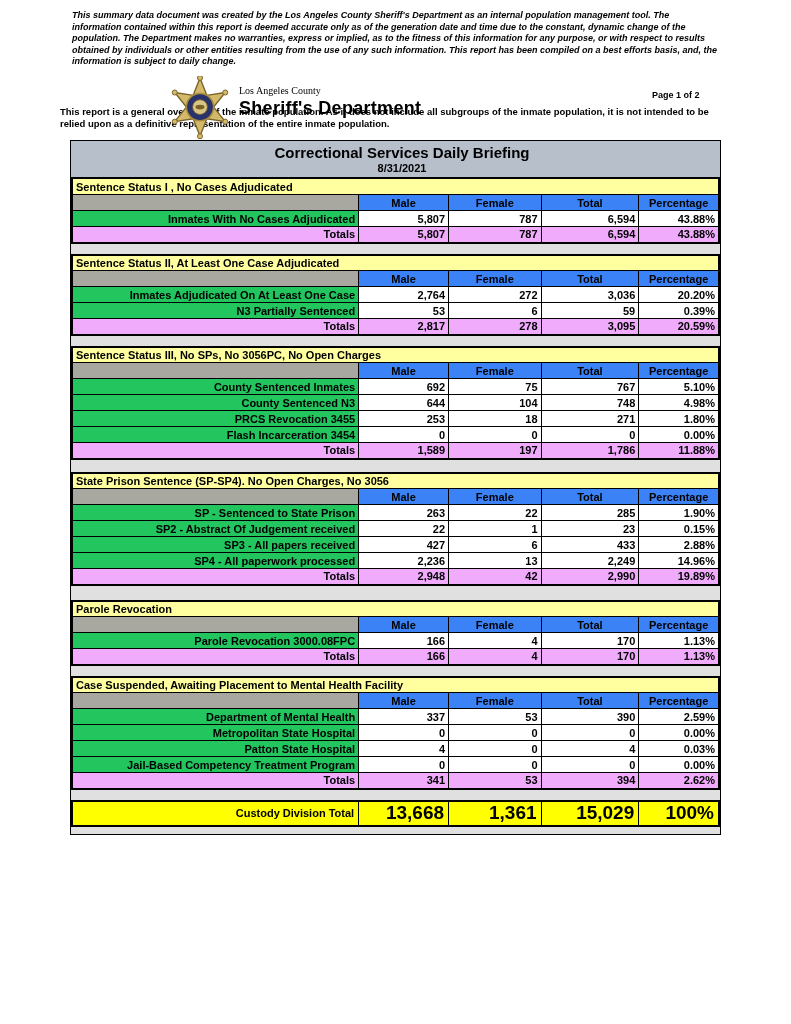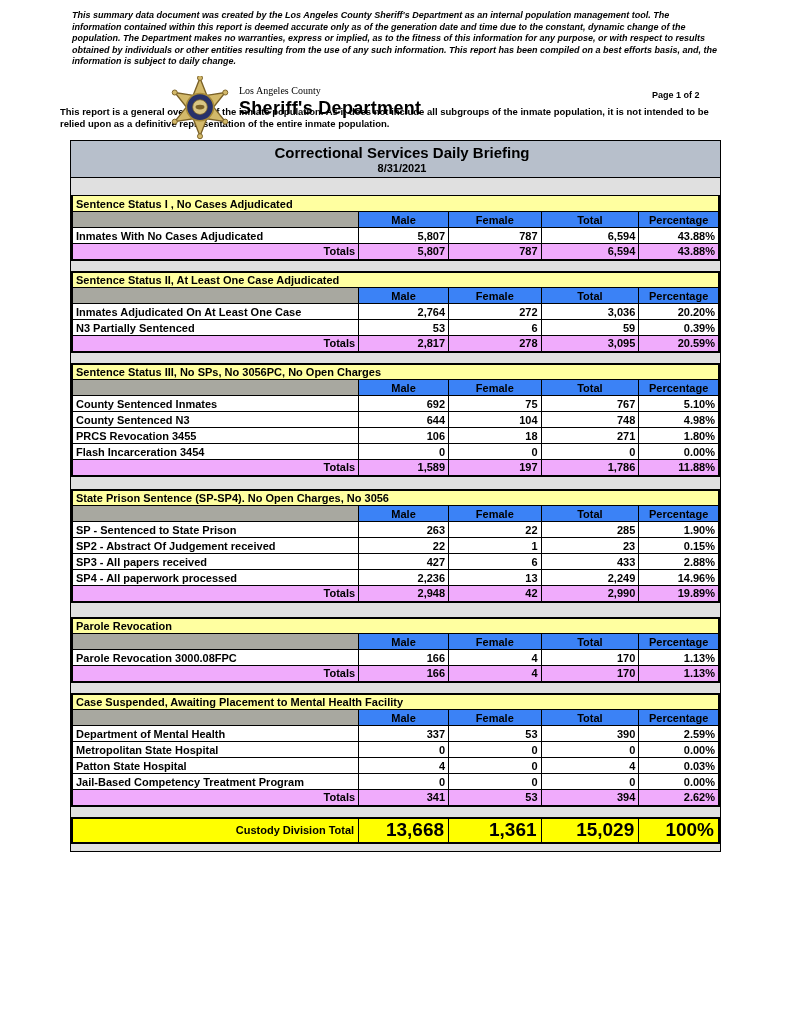--- a/index.html
+++ b/index.html
@@ -34,33 +34,33 @@
     background: #b7bfcb; border-bottom: 1px solid #000;
     text-align: center; padding: 3px 0 2px 13px;
   }
   .title-main { font-size: 15px; font-weight: bold; line-height: 18px; }
   .title-date { font-size: 11px; font-weight: bold; line-height: 13px; }
 
   table.section-table, table.grand-table {
     width: 100%; border-collapse: collapse; table-layout: fixed;
     border: 2px solid #000; margin-top: 10px;
   }
-  #sections table.section-table:first-child { margin-top: 17px; border-top-width: 1px; }
+  #sections table.section-table:first-child { margin-top: 0; border-top-width: 1px; }
   #sections table.section-table:nth-child(4) { margin-top: 12px; }
   #sections table.section-table:nth-child(5) { margin-top: 14px; padding-left: 48px; }
 
   table.section-table td {
     border: 1px solid #000; height: 16px; line-height: 14px;
     padding: 0 3px; font-size: 11px; font-weight: bold;
     overflow: hidden; white-space: nowrap;
   }
   td.sec-title { background: #ffffa0; font-size: 13px; height: 19px; line-height: 17px; padding-left: 4px; }
   td.corner { background: #a8a8a0; }
   td.ch { background: #3b82f6; text-align: center; font-size: 11.5px; }
-  td.lbl { background: #ffffff; text-align: left; }
+  td.lbl { background: #22c55e; text-align: right; }
   td.num { background: #ffffff; text-align: right; }
   tr.totals-row td { background: #f0abfc; }
   td.totals-label { text-align: right; font-size: 12px; }
 
   table.grand-table td {
     border: 1px solid #000; background: #ffff00;
     height: 25px; padding: 0 4px; font-weight: bold;
   }
   td.grand-label { text-align: right; font-size: 11px; }
   td.grand-num { text-align: right; font-size: 19px; }
@@ -213,21 +213,21 @@
             </tr>
             <tr>
               <td class="lbl">County Sentenced N3</td>
               <td class="num">644</td>
               <td class="num">104</td>
               <td class="num">748</td>
               <td class="num">4.98%</td>
             </tr>
             <tr>
               <td class="lbl">PRCS Revocation 3455</td>
-              <td class="num">106</td>
+              <td class="num">253</td>
               <td class="num">18</td>
               <td class="num">271</td>
               <td class="num">1.80%</td>
             </tr>
             <tr>
               <td class="lbl">Flash Incarceration 3454</td>
               <td class="num">0</td>
               <td class="num">0</td>
               <td class="num">0</td>
               <td class="num">0.00%</td>

